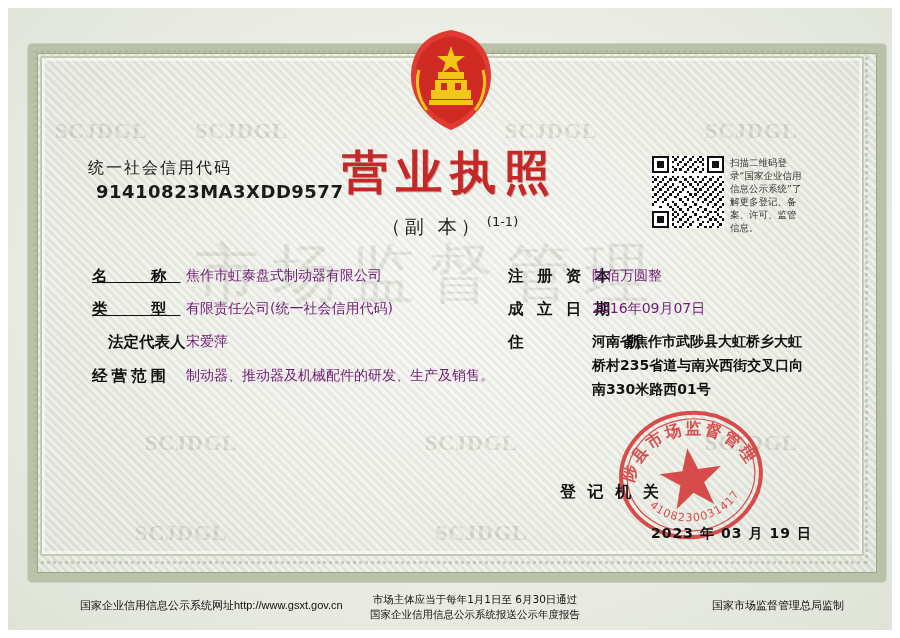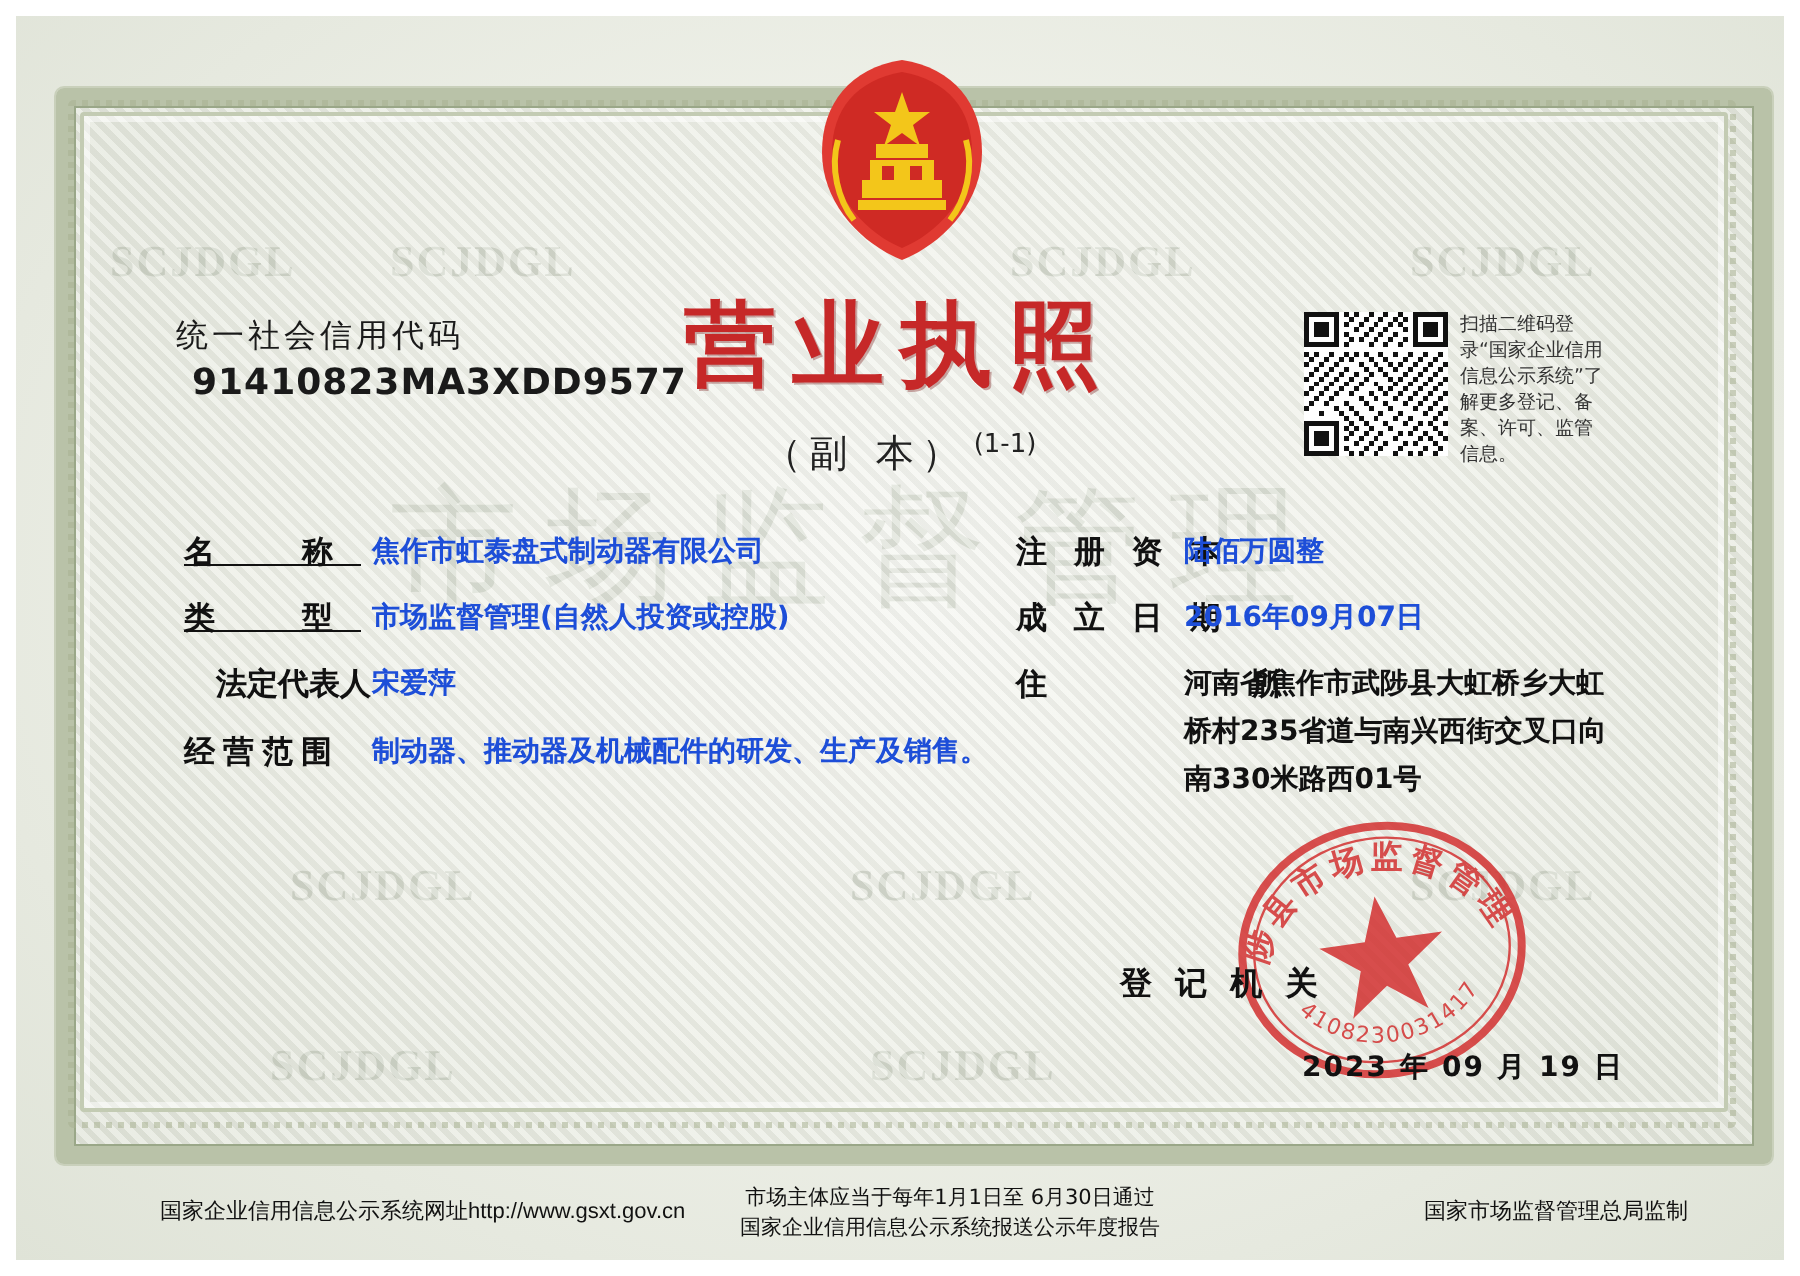--- a/index.html
+++ b/index.html
@@ -175,22 +175,22 @@
     font-family: "DejaVu Sans", sans-serif;
     font-size: 15.5px;
     color: #111;
     font-weight: bold;
     white-space: nowrap;
   }
   .field-value {
     position: absolute;
     font-family: "DejaVu Sans", sans-serif;
     font-size: 14px;
-    color: #1d4ed8;
-    font-weight: bold;
+    color: #701a75;
+    font-weight: normal;
     white-space: nowrap;
   }
   .lbl-sp4 { letter-spacing: 14px; text-decoration: underline; }
   .lbl-sp2 { letter-spacing: 4px; }
   .addr-line {
     position: absolute;
     left: 592px;
     font-family: "DejaVu Sans", sans-serif;
     font-size: 14px;
     font-weight: bold;
@@ -531,21 +531,21 @@
           <rect x="26" y="28" width="1" height="1"></rect>
       </g>
     </svg>
   </div>
   <div class="qr-note">扫描二维码登录“国家企业信用信息公示系统”了解更多登记、备案、许可、监管信息。</div>
 
   <div class="field-label lbl-sp4" style="left:92px;top:266px;">名　称</div>
   <div class="field-value" style="left:186px;top:267px;">焦作市虹泰盘式制动器有限公司</div>
 
   <div class="field-label lbl-sp4" style="left:92px;top:299px;">类　型</div>
-  <div class="field-value" style="left:186px;top:300px;">市场监督管理(自然人投资或控股)</div>
+  <div class="field-value" style="left:186px;top:300px;">有限责任公司(统一社会信用代码)</div>
 
   <div class="field-label" style="left:108px;top:332px;">法定代表人</div>
   <div class="field-value" style="left:186px;top:333px;">宋爱萍</div>
 
   <div class="field-label lbl-sp2" style="left:92px;top:366px;">经营范围</div>
   <div class="field-value" style="left:186px;top:367px;">制动器、推动器及机械配件的研发、生产及销售。</div>
 
   <div class="field-label lbl-sp2" style="left:508px;top:266px;">注 册 资 本</div>
   <div class="field-value" style="left:592px;top:267px;">陆佰万圆整</div>
 
@@ -570,21 +570,21 @@
         <path id="sealBot" d="M 22 86 A 55 48 0 0 0 128 86" fill="none"></path>
         <text font-family="DejaVu Sans, sans-serif" font-size="11" fill="#d22a2a" letter-spacing="1">
           <textPath href="#sealBot" startOffset="50%" text-anchor="middle">4108230031417</textPath>
         </text>
       </g>
     </svg>
   </div>
 
   <div class="reg-auth">登 记 机 关</div>
   <div class="date-line">
-    <span>2023</span><span>年</span><span>09</span><span>月</span><span>19</span><span>日</span>
+    <span>2023</span><span>年</span><span>03</span><span>月</span><span>19</span><span>日</span>
   </div>
 
   <div class="footer-left">国家企业信用信息公示系统网址http://www.gsxt.gov.cn</div>
   <div class="footer-center">
     <div>市场主体应当于每年1月1日至 6月30日通过</div>
     <div>国家企业信用信息公示系统报送公示年度报告</div>
   </div>
   <div class="footer-right">国家市场监督管理总局监制</div>
 </div>
 

